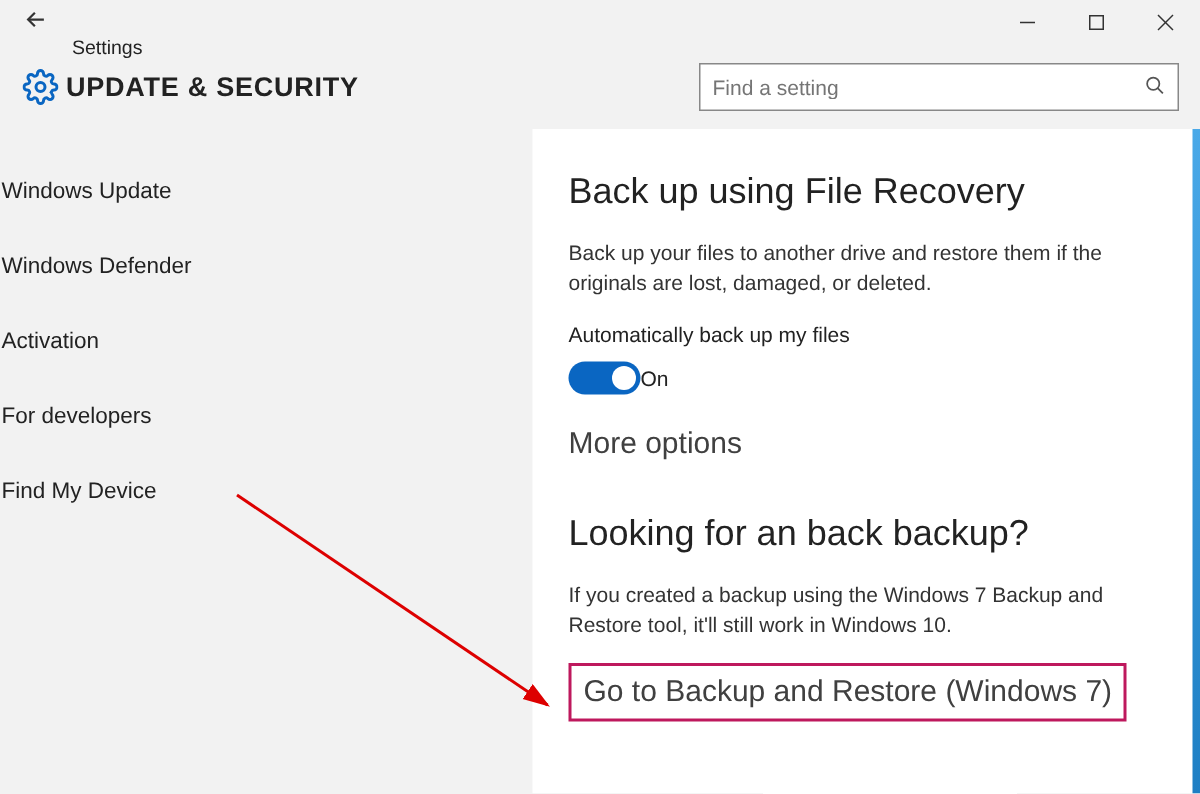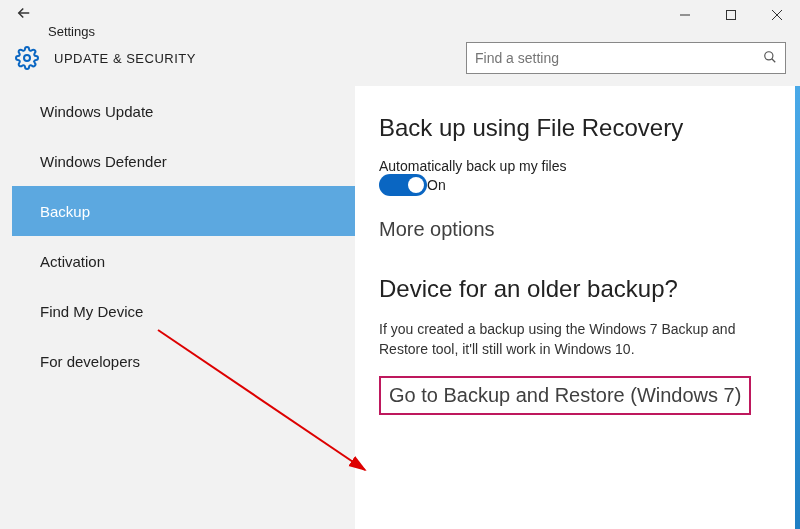--- a/index.html
+++ b/index.html
@@ -7,35 +7,35 @@
 
     .titlebar { height: 30px; display: flex; align-items: center; background: #f2f2f2; }
     .titlebar .back { width: 48px; text-align: center; font-size: 18px; color: #333; cursor: pointer; }
     .titlebar .title { font-size: 13px; color: #222; flex: 0 0 auto; margin-top: 33px; }
     .titlebar .spacer { flex: 1; }
     .titlebar .wc { width: 46px; height: 30px; display: flex; align-items: center; justify-content: center; font-size: 14px; color: #333; cursor: pointer; }
     .titlebar .wc.max { font-size: 12px; }
 
     .header { height: 56px; display: flex; align-items: center; padding: 0 14px 0 10px; }
     .header .gear { width: 34px; height: 34px; display: flex; align-items: center; justify-content: center; color: #0a66c2; }
-    .header .section { font-weight: 400; font-size: 13px; letter-spacing: 0.5px; color: #222; margin-left: 10px; }
+    .header .section { font-weight: 700; font-size: 18px; letter-spacing: 0.5px; color: #222; }
     .header .spacer { flex: 1; }
     .search { width: 320px; height: 32px; border: 1px solid #888; background: #fff; display: flex; align-items: center; padding: 4px 8px; }
     .search input { flex: 1; border: none; outline: none; font-size: 14px; color: #555; background: transparent; }
     .search .sicon { color: #555; font-size: 14px; }
 
     .body { display: flex; height: calc(529px - 86px); }
     .sidebar { width: 355px; background: #f2f2f2; }
-    .sidebar .item { height: 50px; padding-left: 28px; display: flex; align-items: center; font-size: 15px; color: #222; cursor: pointer; margin-left: 12px; }
+    .sidebar .item { height: 50px; padding-left: 1px; display: flex; align-items: flex-end; font-size: 15px; color: #222; cursor: pointer; }
     .sidebar .item.active { background: #5ca8e0; color: #fff; }
 
     .main { flex: 1; background: #fff; padding: 28px 24px 20px 24px; overflow: hidden; position: relative; }
     .main h2 { font-weight: 400; font-size: 24px; color: #222; margin-bottom: 16px; }
     .main p { font-size: 14px; color: #333; line-height: 1.45; margin-bottom: 16px; }
-    .main .sub { font-size: 14px; color: #222; margin-bottom: 0; }
+    .main .sub { font-size: 14px; color: #222; margin-bottom: 10px; }
     .toggle-row { display: flex; align-items: center; margin-bottom: 22px; }
     .toggle { width: 48px; height: 22px; border-radius: 11px; background: #0a66c2; position: relative; cursor: pointer; }
     .toggle .knob { position: absolute; right: 3px; top: 3px; width: 16px; height: 16px; border-radius: 50%; background: #fff; }
     .toggle-label { font-size: 14px; color: #222; }
     .link { color: #404040; font-size: 20px; cursor: pointer; display: inline-block; }
     .link-more { margin-bottom: 34px; }
     .highlight-box { border: 2px solid #be185d; padding: 6px 8px; display: inline-block; }
 
     .arrow { position: absolute; pointer-events: none; }
 
@@ -92,46 +92,44 @@
 </div>
 
 <div class="body">
   <div class="sidebar">
     <div class="item">
         <span>Windows Update</span>
       </div>
     <div class="item">
         <span>Windows Defender</span>
       </div>
-    <div class="item active">
-        <span>Backup</span>
-      </div>
     <div class="item">
         <span>Activation</span>
       </div>
     <div class="item">
-        <span>Find My Device</span>
+        <span>For developers</span>
       </div>
     <div class="item">
-        <span>For developers</span>
+        <span>Find My Device</span>
       </div>
   </div>
 
   <div class="main">
     <h2>Back up using File Recovery</h2>
+    <p>Back up your files to another drive and restore them if the originals are lost, damaged, or deleted.</p>
     <div class="sub">Automatically back up my files</div>
     <div class="toggle-row">
       <div class="toggle">
           <div class="knob"></div>
         </div>
       <div class="toggle-label">On</div>
     </div>
     <div class="link link-more">More options</div>
 
-    <h2>Device for an older backup?</h2>
+    <h2>Looking for an back backup?</h2>
     <p>If you created a backup using the Windows 7 Backup and Restore tool, it'll still work in Windows 10.</p>
     <div class="highlight-box">
       <span class="link">Go to Backup and Restore (Windows 7)</span>
     </div>
   </div>
 </div>
 
 <svg class="arrow" style="left:150px; top:322px;" width="230" height="160" viewBox="0 0 230 160">
   <defs>
     <marker id="ah" markerWidth="10" markerHeight="10" refX="8" refY="3" orient="auto">

